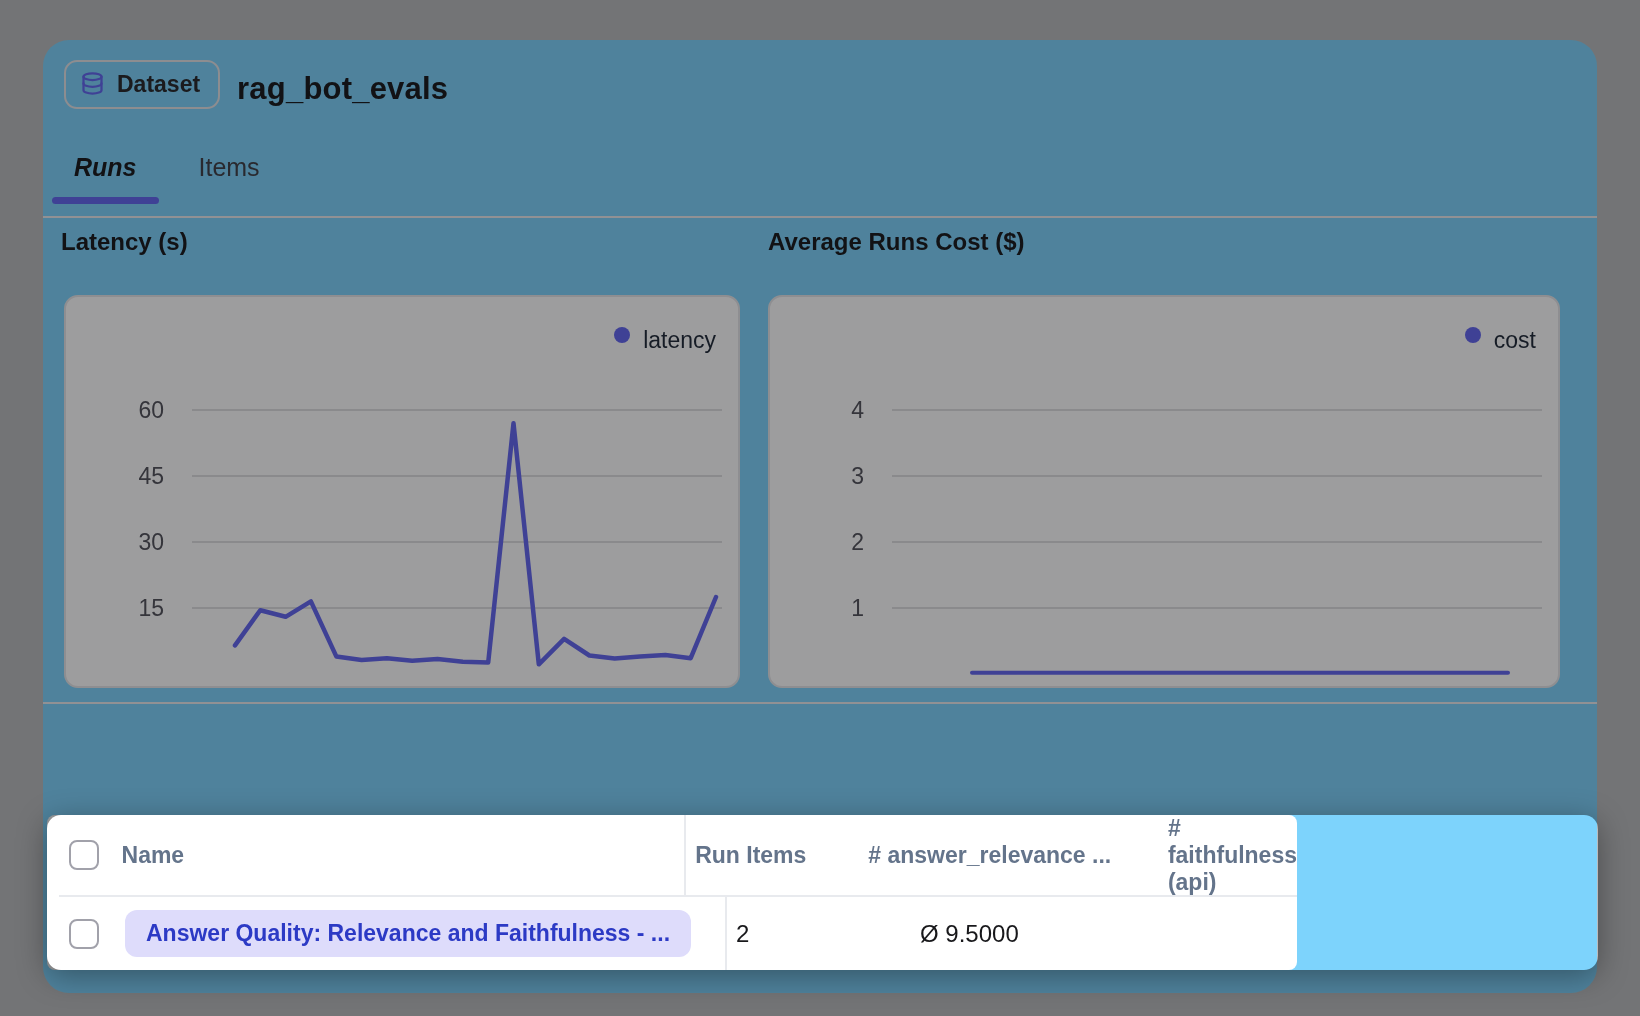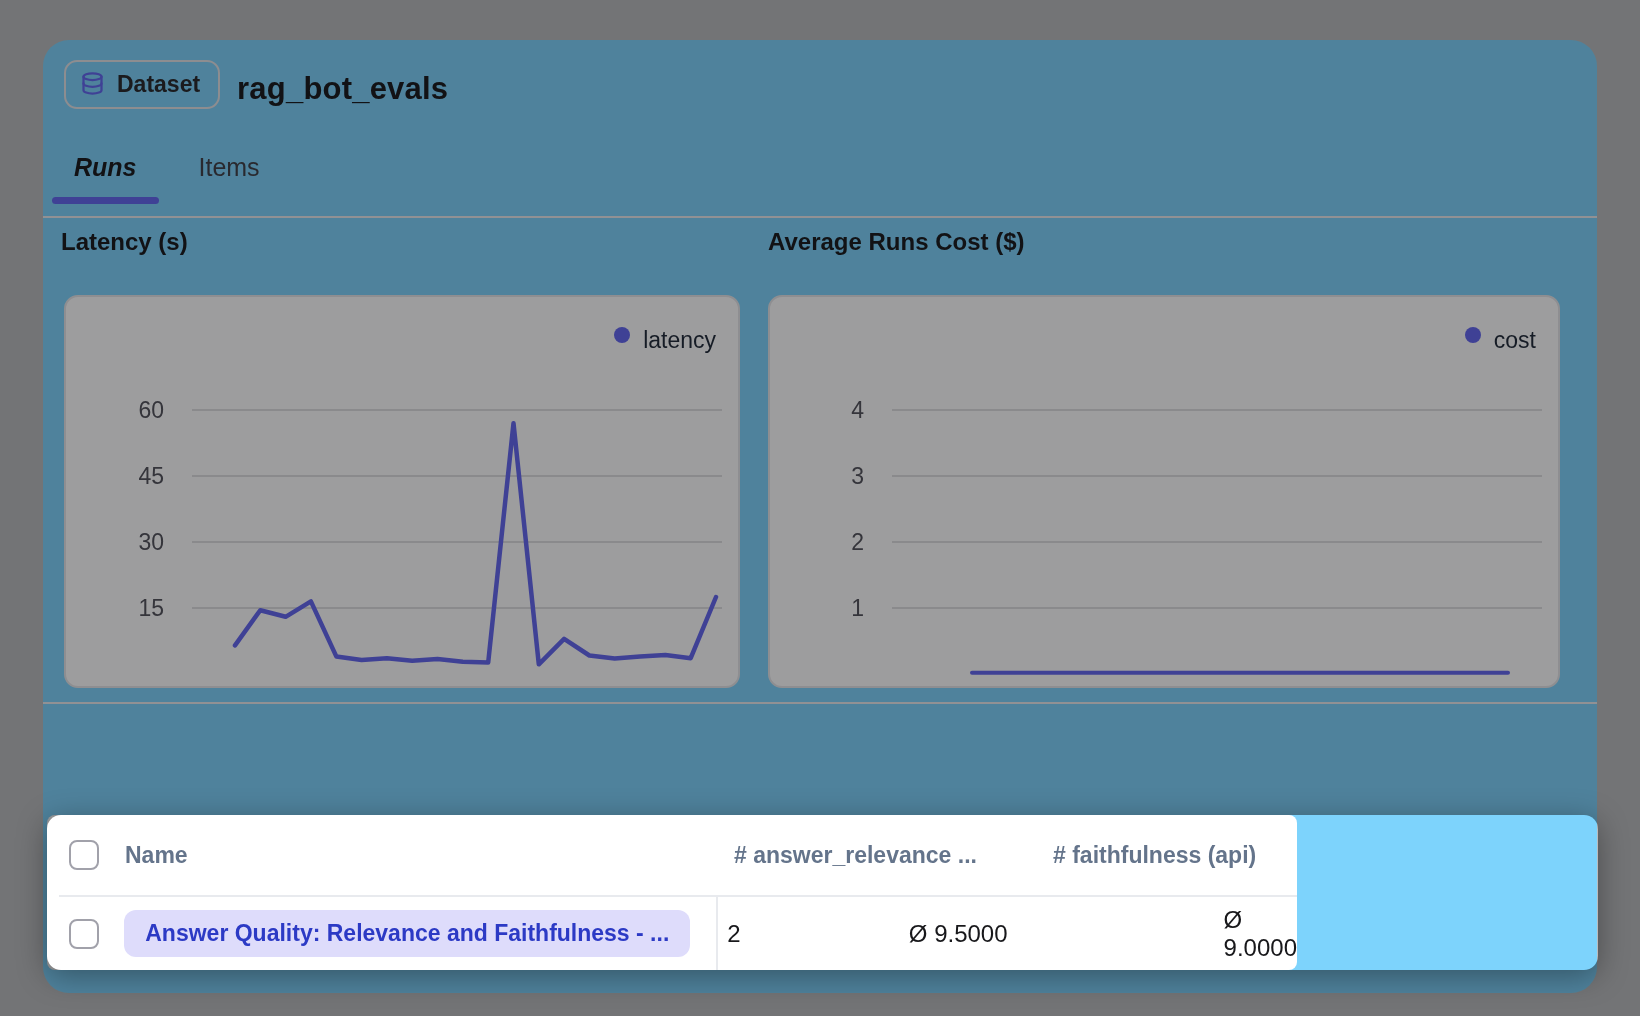--- a/index.html
+++ b/index.html
@@ -155,31 +155,31 @@
 
     <div class="section-divider"></div>
 
 
     <div class="runs-table">
       <div class="t-row head">
         <div class="t-cell col-check">
           <div class="checkbox"></div>
         </div>
         <div class="t-cell col-name">Name</div>
+        <div class="t-cell col-runs">Run Items</div>
         <div class="t-cell col-ans"># answer_relevance ...</div>
         <div class="t-cell col-faith"># faithfulness (api)</div>
       </div>
       <div class="t-row body">
         <div class="t-cell col-check">
           <div class="checkbox"></div>
         </div>
         <div class="t-cell col-name">
           <span class="name-pill">Answer Quality: Relevance and Faithfulness - ...</span>
         </div>
         <div class="t-cell col-runs">2</div>
         <div class="t-cell col-ans">Ø 9.5000</div>
-        <div class="t-cell col-faith">Ø 9.0000</div>
       </div>
     </div>
   </div>
 
   <div class="spotlight"></div>
 </div>
 
 </body></html>

